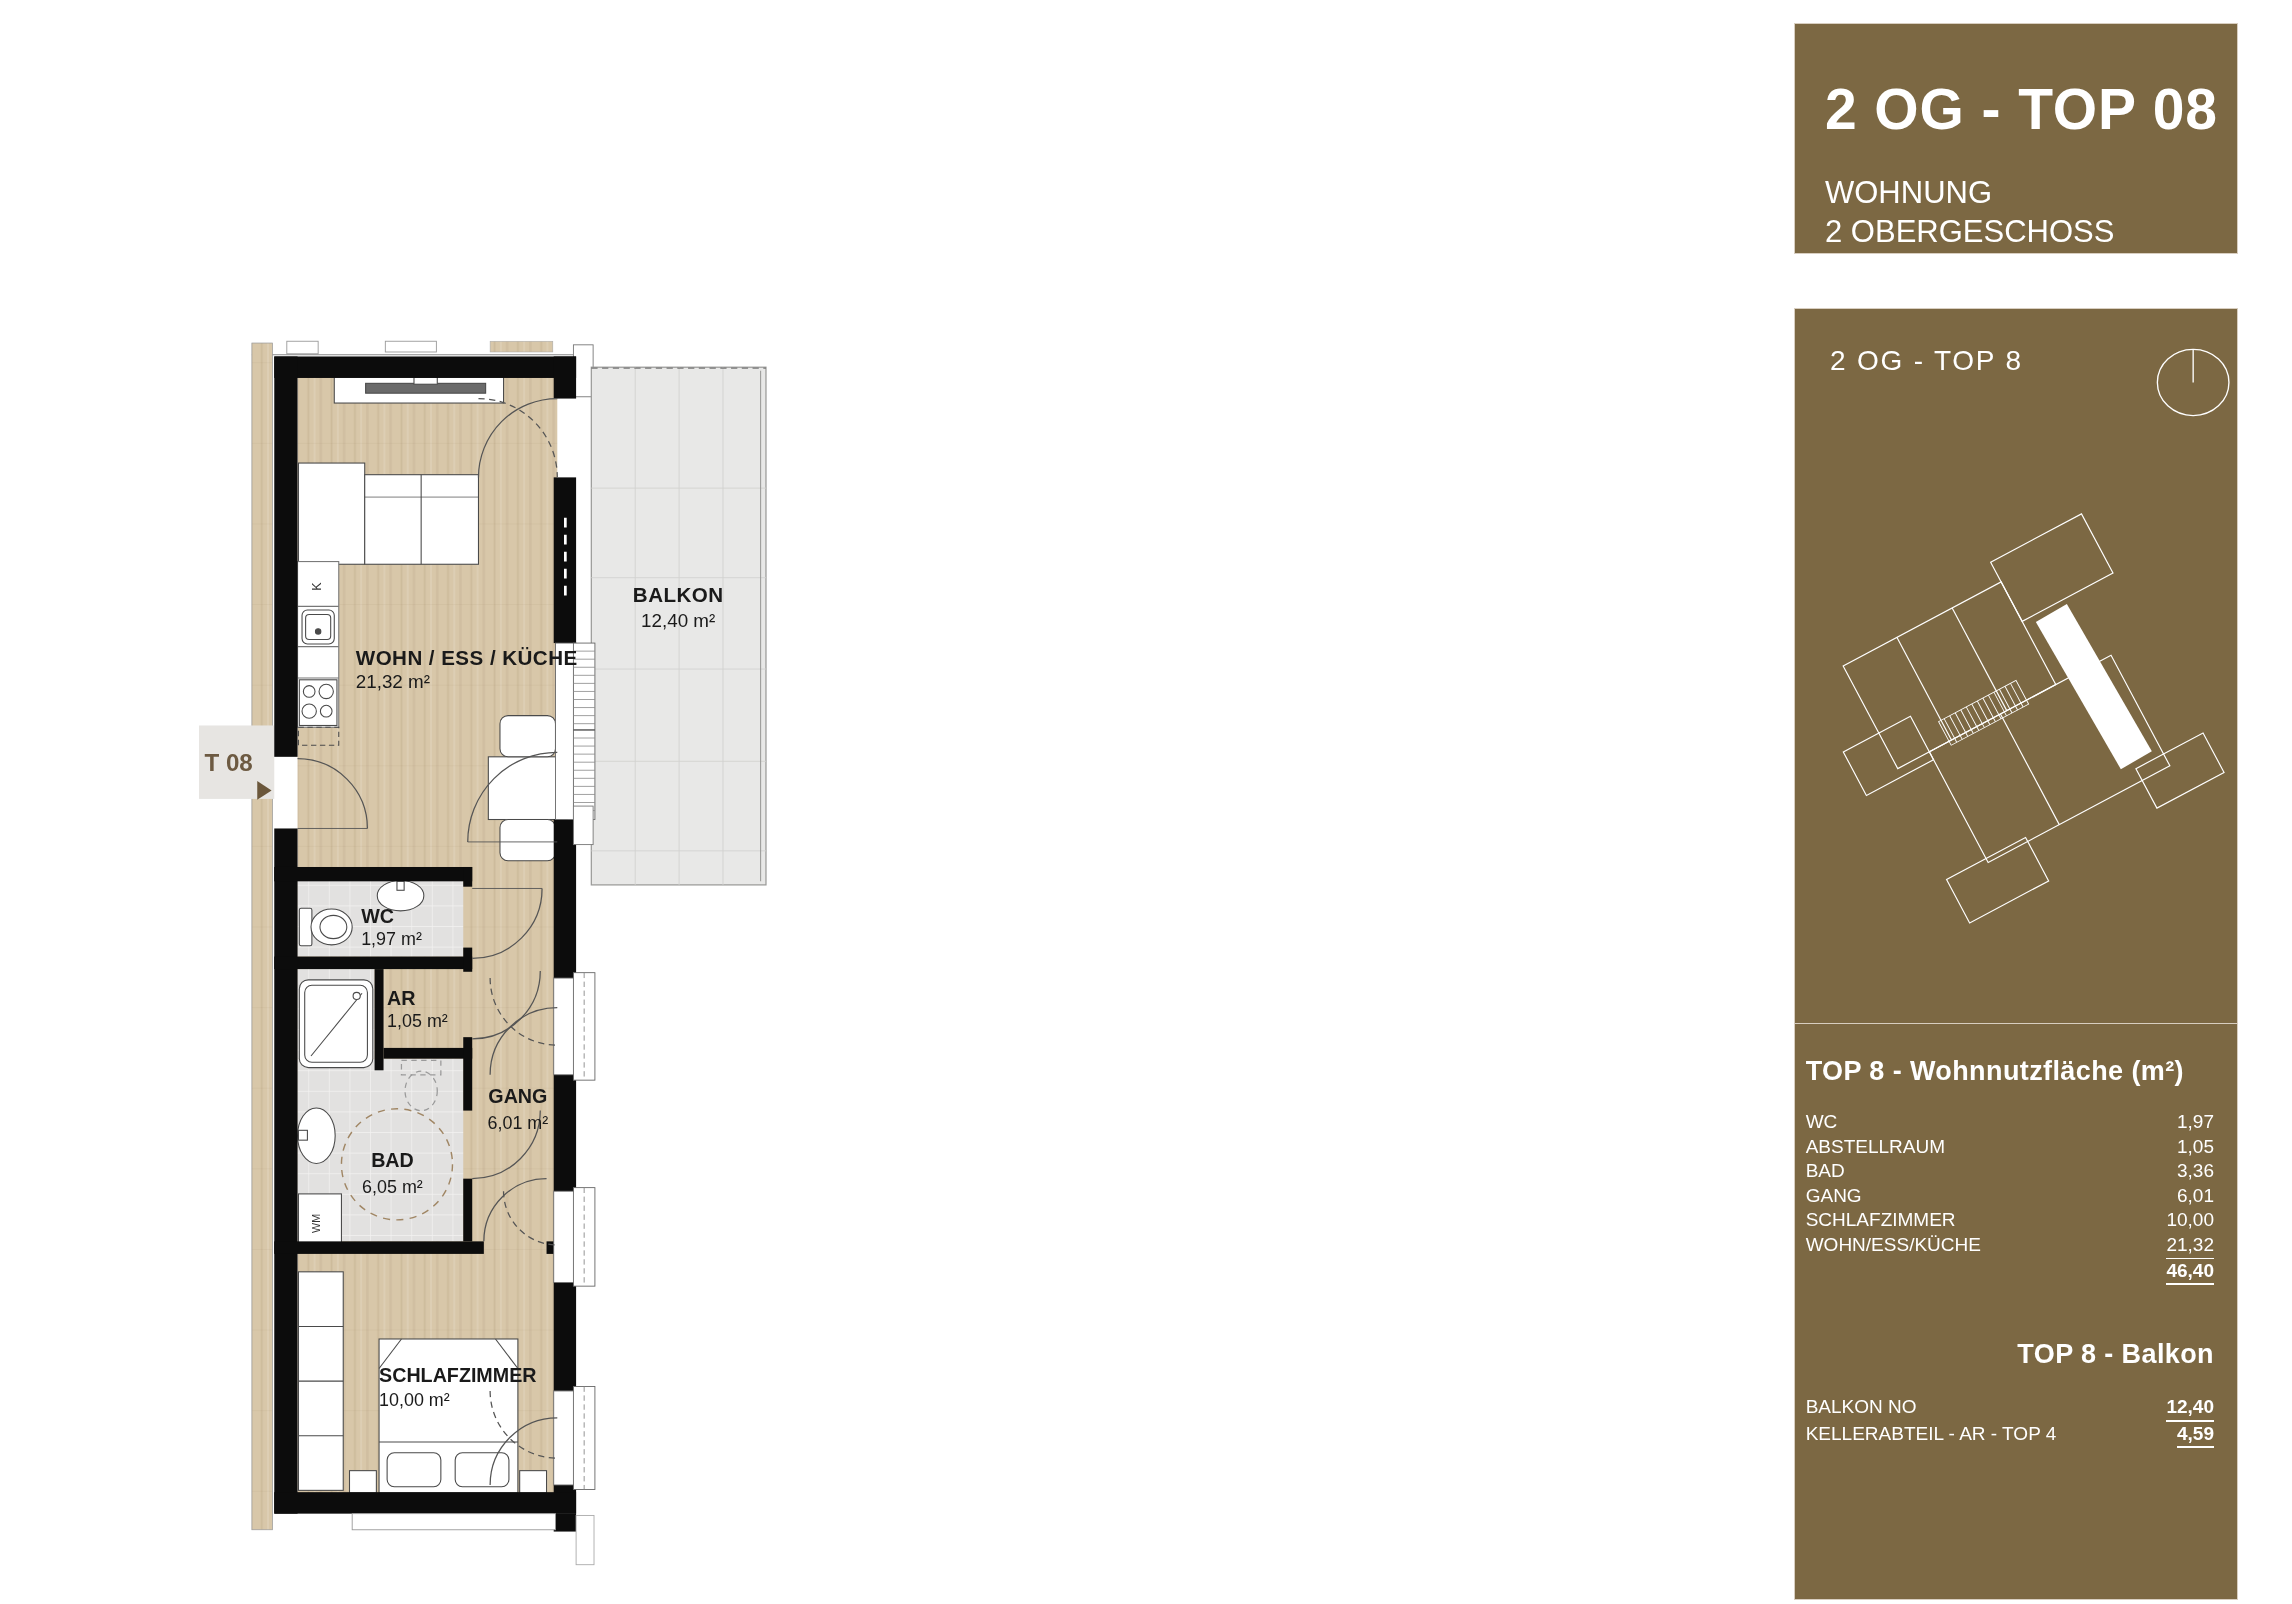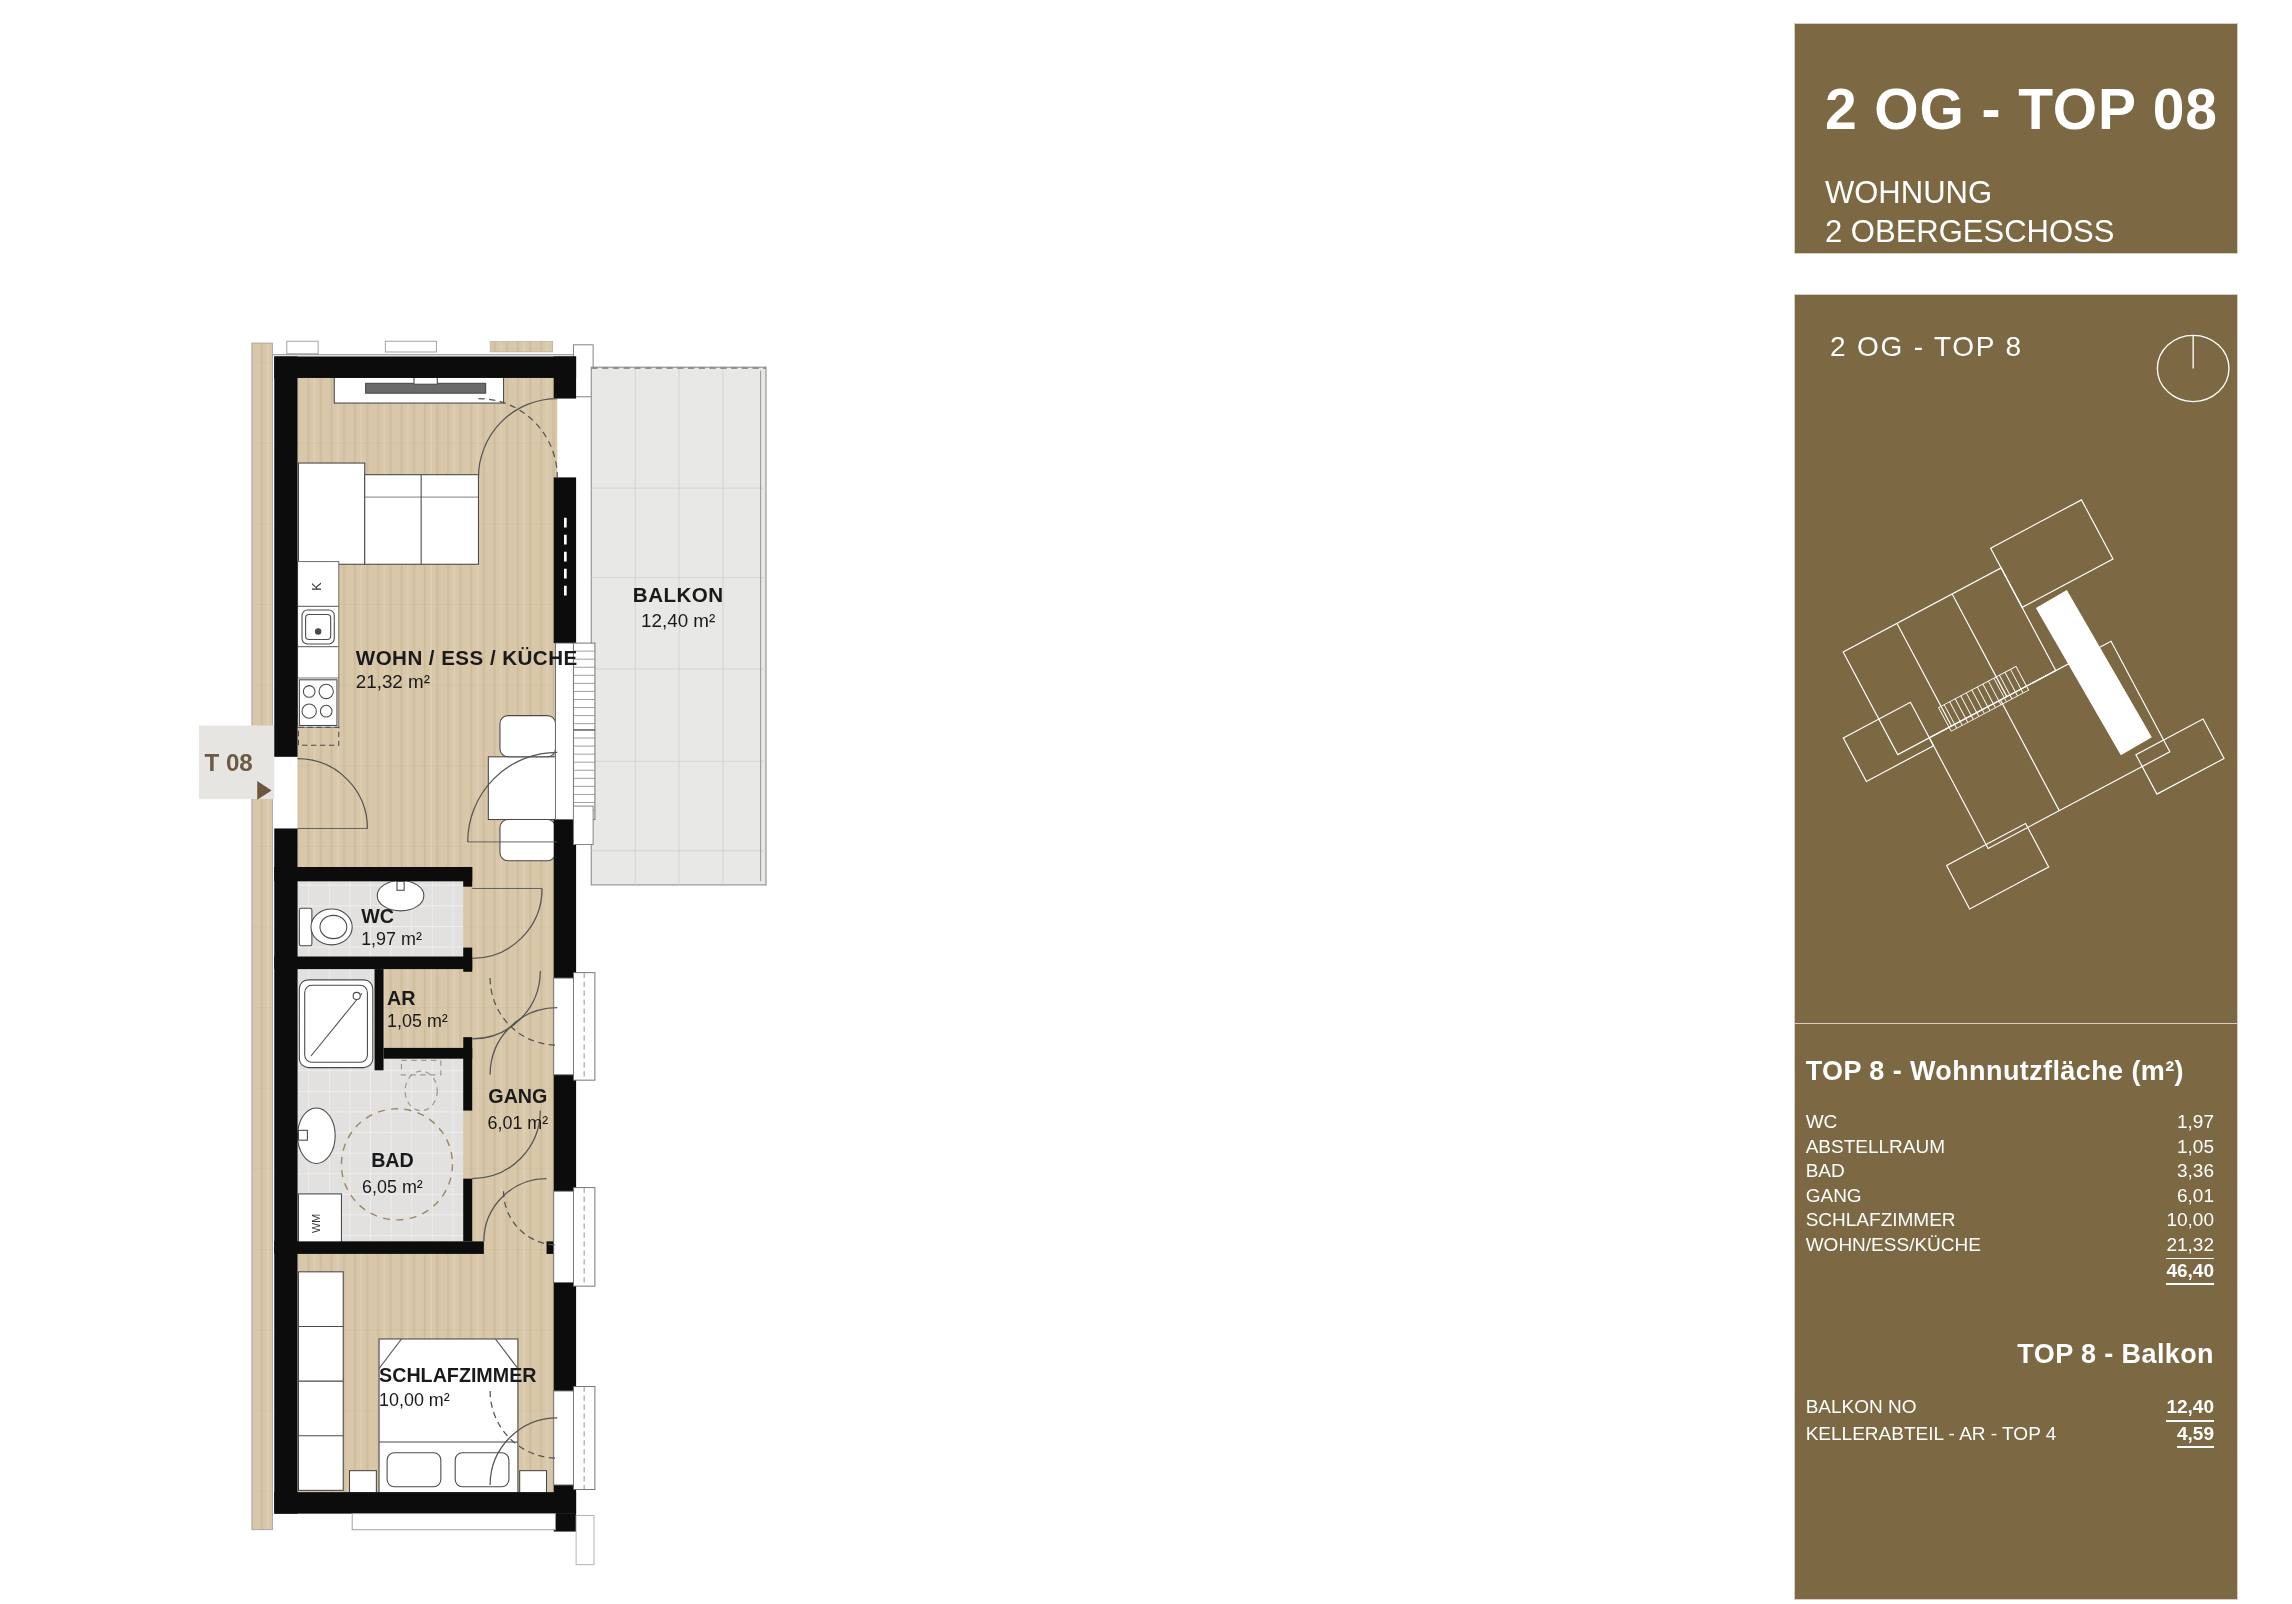--- a/index.html
+++ b/index.html
@@ -3,21 +3,21 @@
 <meta charset="utf-8">
 <style>
   html,body{margin:0;padding:0;background:#fff;}
   #sheet{position:relative;width:2293px;height:1605px;background:#fff;overflow:hidden;
          font-family:"Liberation Sans", sans-serif;}
   .panel{position:absolute;left:1794px;width:444px;background:#7c6843;border:0.9px solid #d8cec0;
          box-sizing:border-box;color:#fff;}
   #panel-title{top:23px;height:231px;padding-left:48px;}
   #panel-title .big{position:absolute;left:30px;top:52px;font-size:57px;font-weight:bold;letter-spacing:0.9px;white-space:nowrap;}
   #panel-title .sub{position:absolute;left:30px;top:149px;font-size:31px;line-height:39px;}
-  #panel-siteplan{top:294px;height:808px;}
+  #panel-siteplan{top:308px;height:808px;}
   #panel-siteplan .head{position:absolute;left:35px;top:36px;font-size:28px;letter-spacing:1.8px;white-space:nowrap;}
   #panel-table{top:1023px;height:577px;font-size:19px;padding-left:47px;}
   #panel-table .inner{position:absolute;left:10.7px;right:23px;top:0;}
   #panel-table h3{font-size:27px;font-weight:bold;margin:0;letter-spacing:0.4px;}
   .h1{padding-top:32px;padding-bottom:23px;}
   .h2{padding-top:54px;padding-bottom:25px;text-align:right;}
   .row{display:flex;justify-content:space-between;align-items:baseline;line-height:24.6px;}
   .val{text-align:left;}
   .u-thin{border-bottom:1.8px solid #fff;}
   .u-bold{border-bottom:2.7px solid #fff;font-weight:bold;margin-left:34px;}

